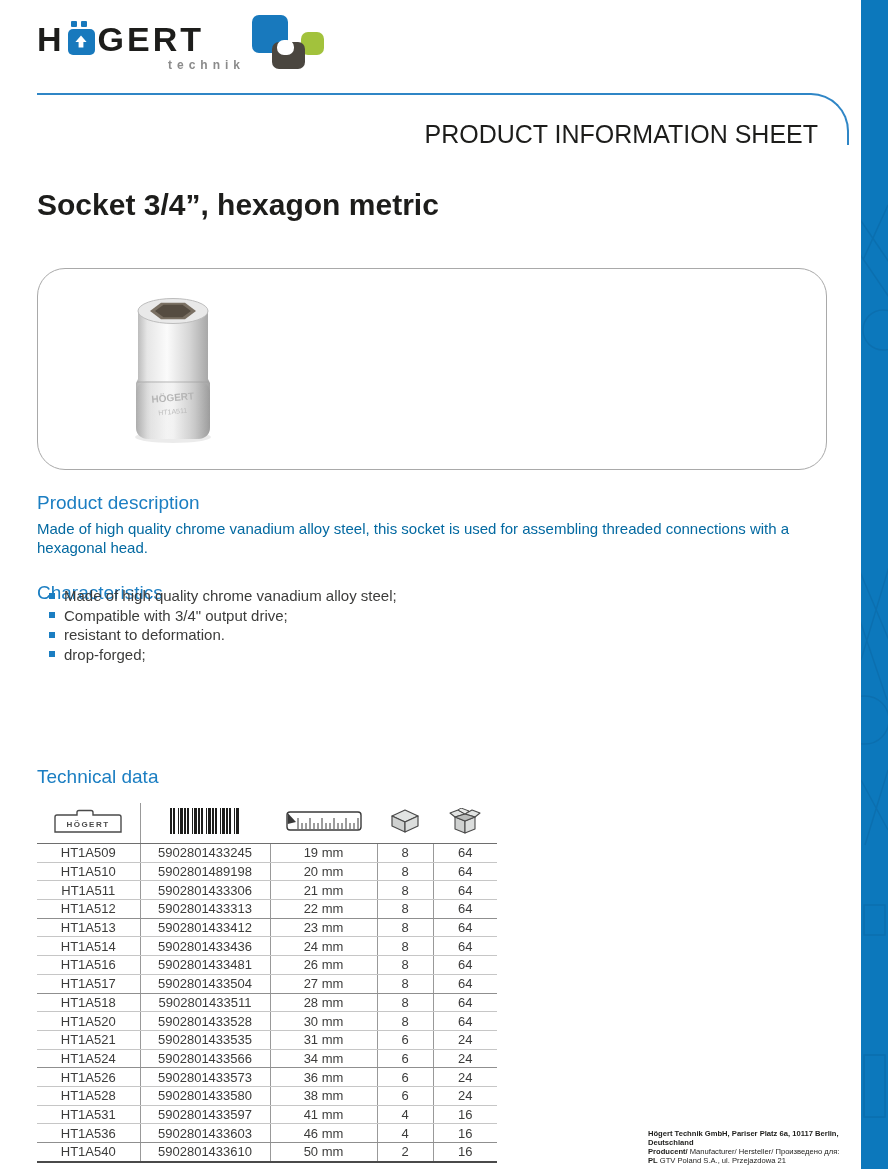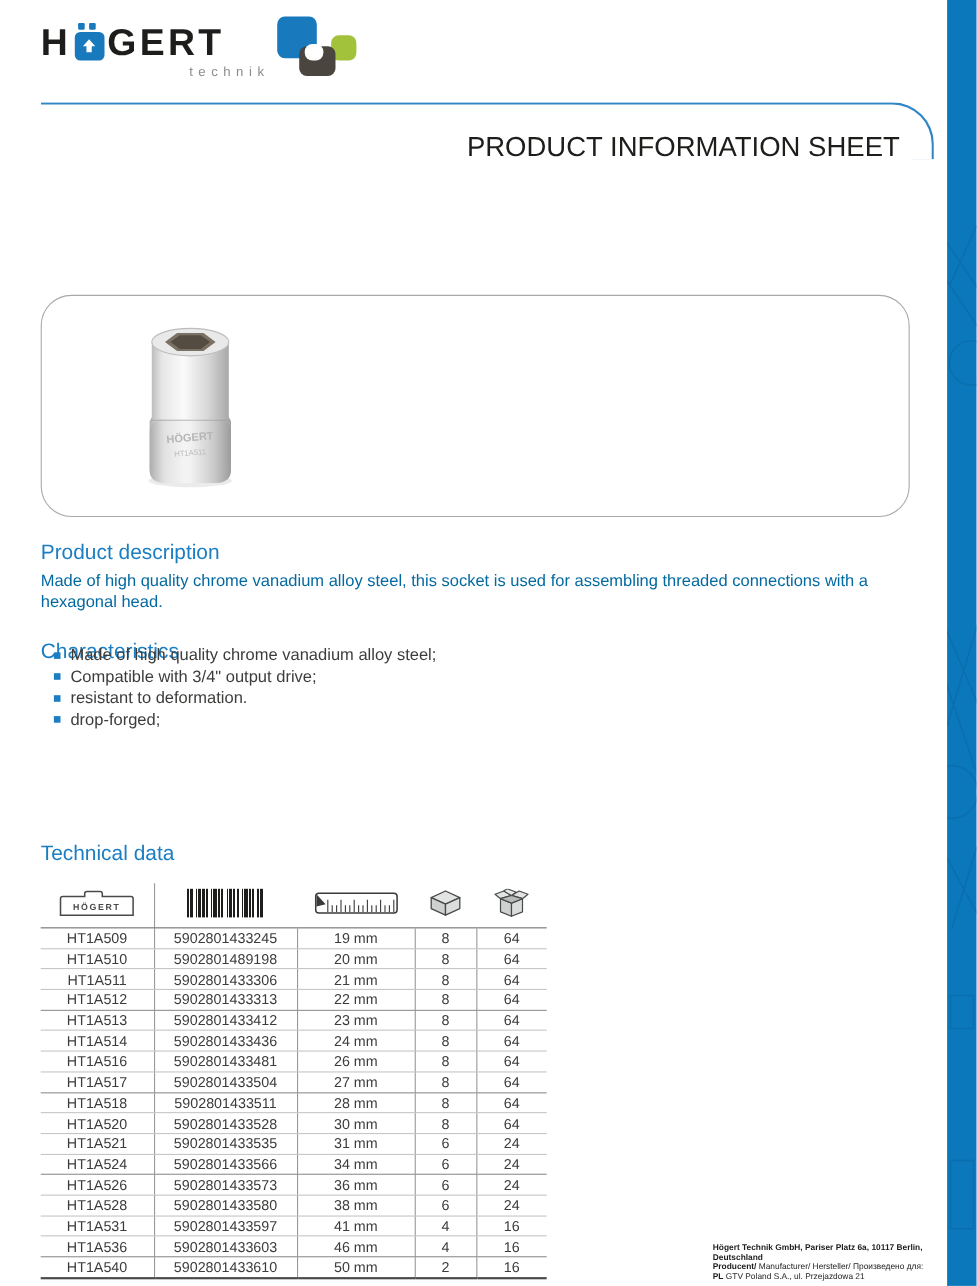--- a/index.html
+++ b/index.html
@@ -13,21 +13,21 @@
   
   .logo{position:absolute;left:37px;top:14px;width:280px;height:62px;}
   .logo-text{position:absolute;left:0;top:8px;display:flex;align-items:flex-end;
              font-size:34px;font-weight:800;letter-spacing:3px;color:#1d1d1b;line-height:1;}
   .o-wrap{position:relative;width:27px;height:34px;margin:0 3px;}
   .o-dots{position:absolute;top:-1px;left:3px;display:flex;gap:4px;}
   .o-dots i{width:6px;height:6px;background:#1879bd;border-radius:1px;}
   .o-square{position:absolute;left:0;bottom:1px;width:27px;height:26px;background:#1879bd;border-radius:5px;
             display:flex;align-items:center;justify-content:center;}
   .logo-sub{position:absolute;left:0;top:44px;width:208px;text-align:right;
-            font-size:12px;letter-spacing:5px;color:#8b8b8b;font-weight:400;}
+            font-size:12px;letter-spacing:5px;color:#8b8b8b;font-weight:700;}
   .logo-mark{position:absolute;left:213px;top:0;width:66px;height:58px;}
   .logo-mark .sq{position:absolute;border-radius:7px;}
   .sq-blue{left:2px;top:1px;width:36px;height:38px;background:#1879bd;}
   .sq-green{left:51px;top:18px;width:23px;height:23px;background:#a2c23c;border-radius:5px;}
   .sq-dark{left:22px;top:28px;width:33px;height:27px;background:#4a463f;border-radius:6px;}
   .sq-white{left:27px;top:26px;width:17px;height:15px;background:#fff;border-radius:3px;}
 
   
   .header-rule{position:absolute;left:37px;top:93px;width:810px;height:50px;
                border-top:2px solid #2f86c6;border-right:2px solid #2f86c6;
@@ -110,20 +110,21 @@
       <span class="sq sq-blue"></span>
       <span class="sq sq-green"></span>
       <span class="sq sq-dark"></span>
       <span class="sq sq-white"></span>
     </div>
   </div>
 
   <div class="header-rule"></div>
   <div class="sheet-title">PRODUCT INFORMATION SHEET</div>
 
+  <h1 class="page-title" style="margin:0;">Socket 3/4”, hexagon metric</h1>
 
   <div class="product-box">
     <svg class="socket" width="90" height="152" viewBox="0 0 90 152">
       <defs>
         <linearGradient id="chrome" x1="0" y1="0" x2="1" y2="0">
           <stop offset="0" stop-color="#b3b3b3"></stop>
           <stop offset="0.15" stop-color="#e6e6e6"></stop>
           <stop offset="0.42" stop-color="#fbfbfb"></stop>
           <stop offset="0.72" stop-color="#d6d6d6"></stop>
           <stop offset="1" stop-color="#a3a3a3"></stop>

